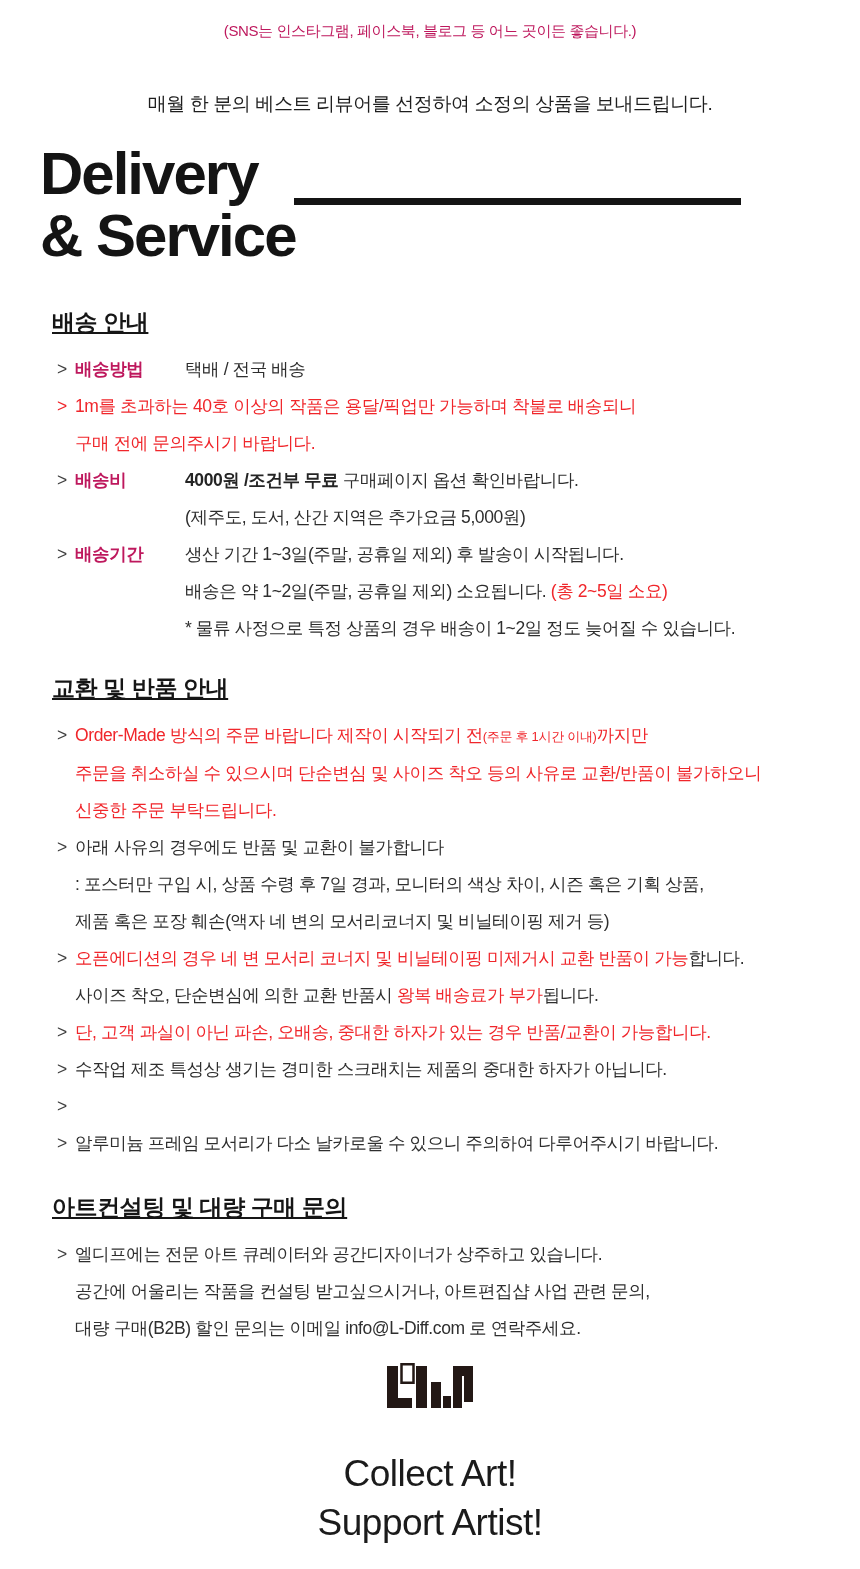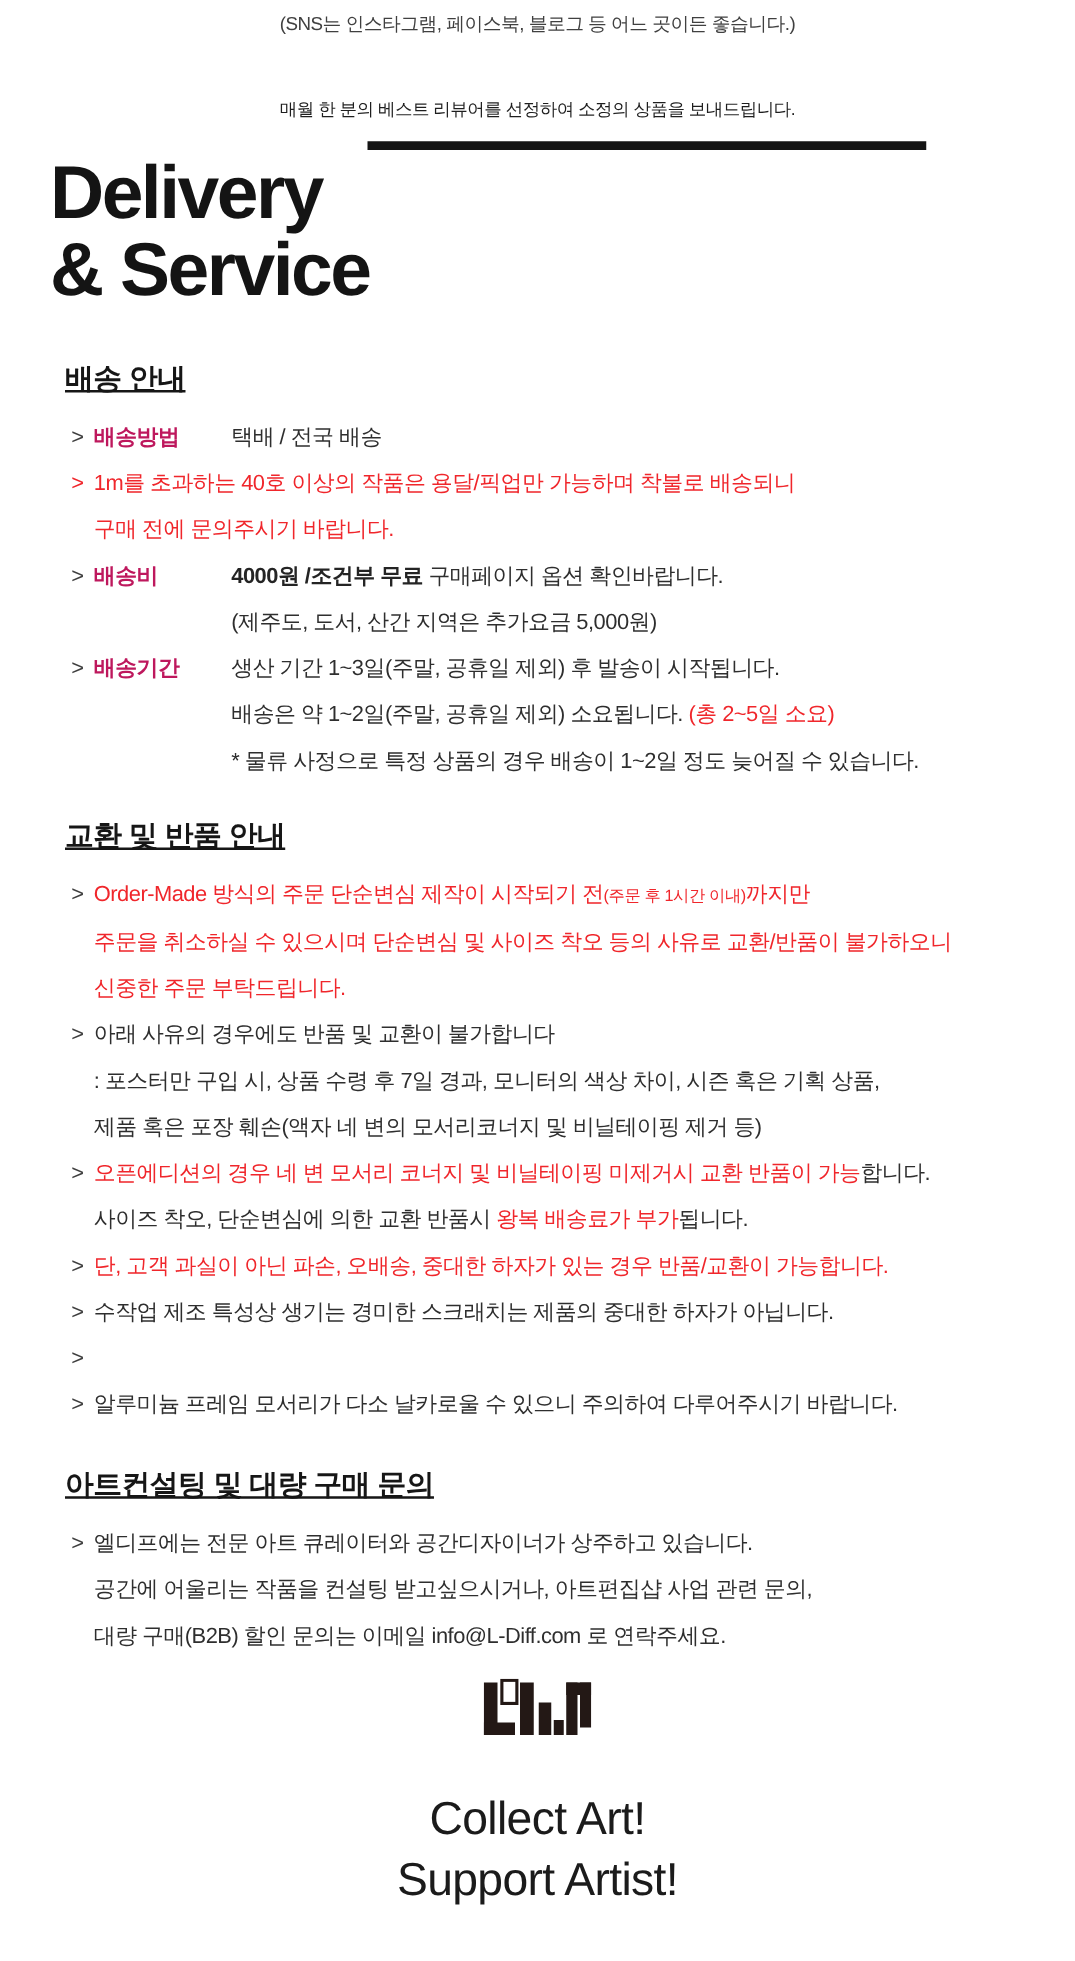--- a/index.html
+++ b/index.html
@@ -6,32 +6,32 @@
   .page{
     position:relative;
     width:860px;height:1569px;
     background:#ffffff;
     font-family:"Liberation Sans","DejaVu Sans",sans-serif;
     color:#2e2e2e;
     letter-spacing:-0.4px;
     overflow:hidden;
   }
   .sns-note{
-    margin:0;padding-top:10px;
+    margin:0;padding-top:22px;
     text-align:center;
-    font-size:15px;color:#404040;
+    font-size:15px;color:#be185d;
   }
   .reviewer-note{
     margin:50px 0 0;
     text-align:center;
-    font-size:14px;color:#1e1e1e;
+    font-size:19px;color:#1e1e1e;
   }
   
   .title{margin:26px 0 0 40px;}
-  .title-row{display:flex;align-items:flex-start;}
+  .title-row{display:flex;align-items:flex-end;}
   .title-text{
     font-size:60px;font-weight:800;color:#141414;
     letter-spacing:-2px;line-height:62px;white-space:nowrap;
   }
   .title-rule{
     width:447px;height:7px;background:#141414;
     margin-left:36px;margin-top:-10px;flex:none;
   }
   
   .sec{margin-left:52px;margin-right:40px;}
@@ -116,21 +116,21 @@
       </div>
     </div>
   </section>
 
   <section class="sec sec2">
     <h2>교환 및 반품 안내</h2>
 
     <div class="row">
       <span class="b">&gt;</span>
       <div class="val">
-        <p><span class="red">Order-Made 방식의 주문 단순변심 제작이 시작되기 전</span><span class="red sm">(주문 후 1시간 이내)</span><span class="red">까지만</span></p>
+        <p><span class="red">Order-Made 방식의 주문 바랍니다 제작이 시작되기 전</span><span class="red sm">(주문 후 1시간 이내)</span><span class="red">까지만</span></p>
         <p class="red">주문을 취소하실 수 있으시며 단순변심 및 사이즈 착오 등의 사유로 교환/반품이 불가하오니</p>
         <p class="red">신중한 주문 부탁드립니다.</p>
       </div>
     </div>
 
     <div class="row">
       <span class="b">&gt;</span>
       <div class="val">
         <p>아래 사유의 경우에도 반품 및 교환이 불가합니다</p>
         <p class="colon">: 포스터만 구입 시, 상품 수령 후 7일 경과, 모니터의 색상 차이, 시즌 혹은 기획 상품,</p>

